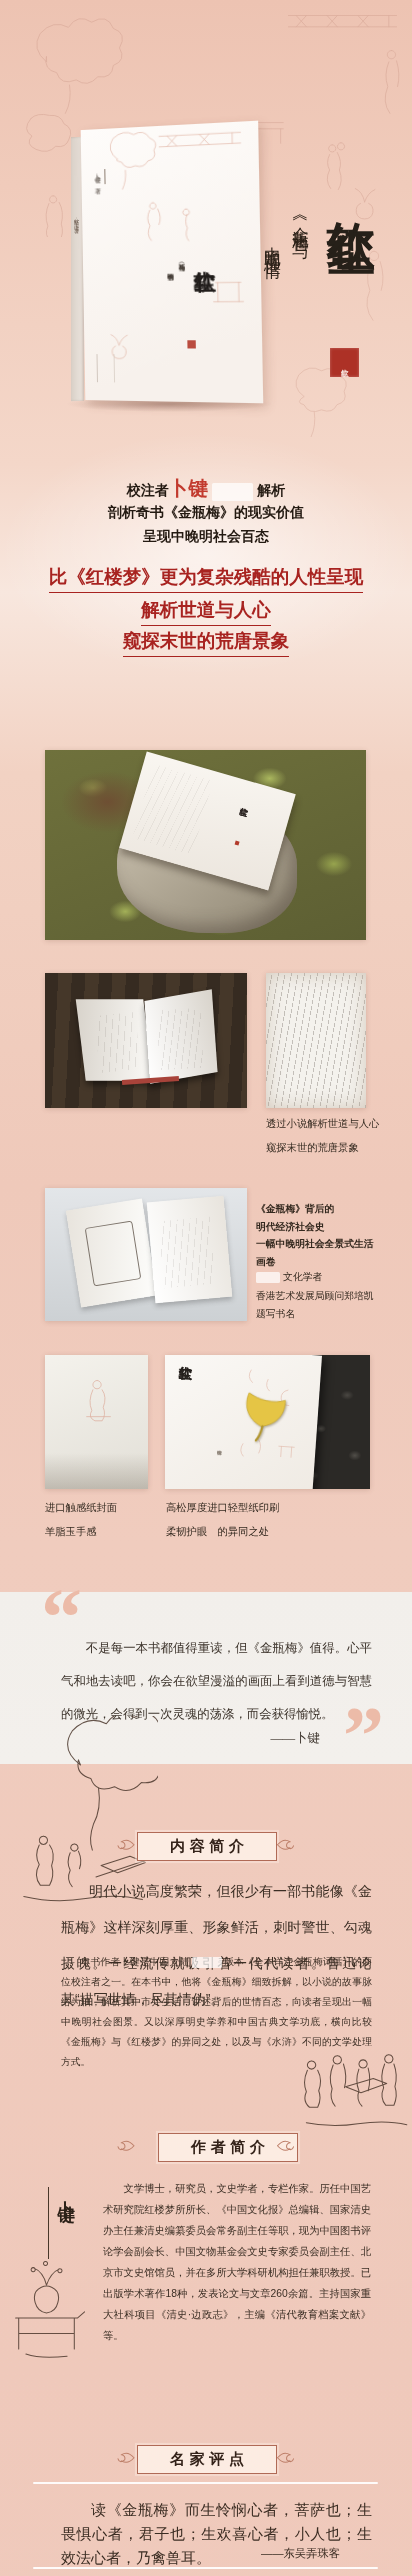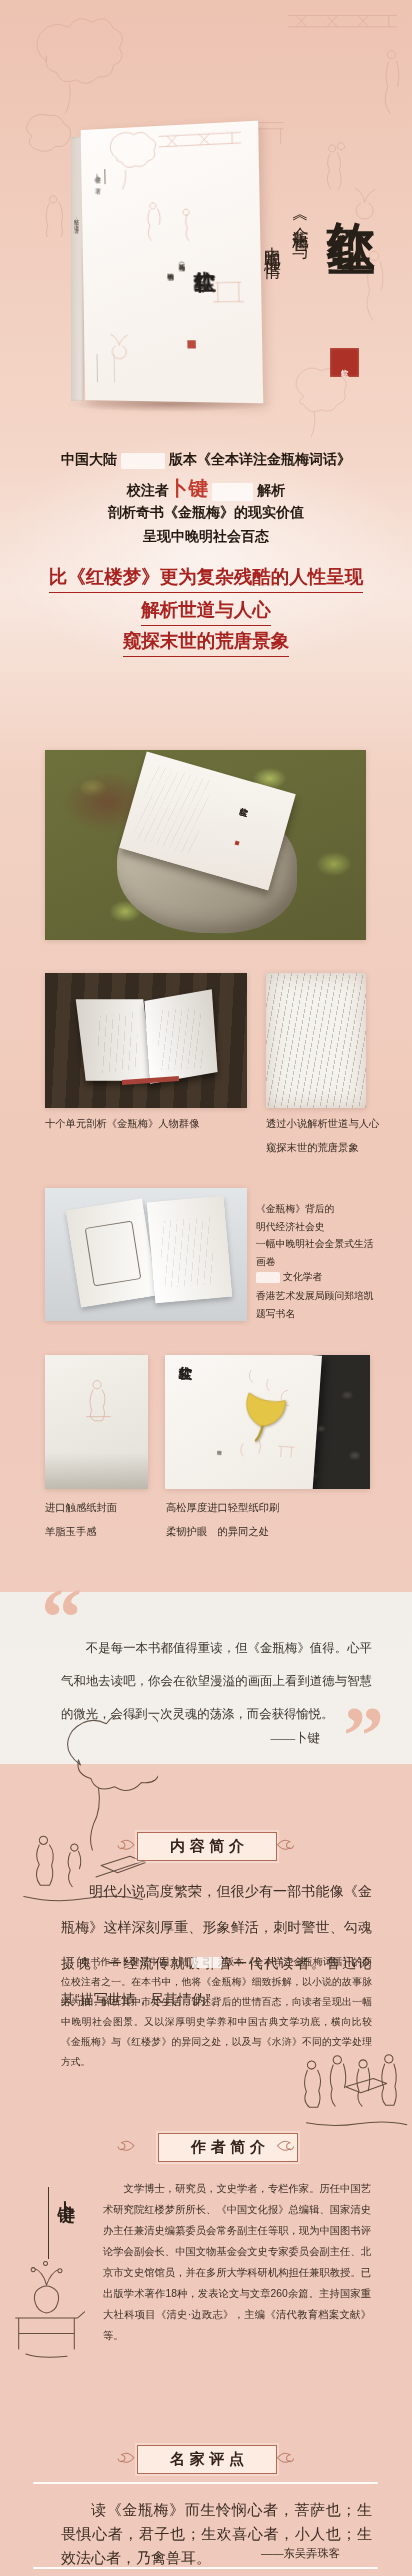--- a/index.html
+++ b/index.html
@@ -72,23 +72,20 @@
   </div>
 
   <div class="abs vrt serif" style="left:327px;top:183px;font-size:48px;font-weight:bold;color:#262019;line-height:1.0;letter-spacing:3.1px;">软红尘</div>
   <div class="abs vrt serif" style="left:289px;top:209px;font-size:16.5px;color:#2c2118;letter-spacing:4.1px;">《金瓶梅》与</div>
   <div class="abs vrt serif" style="left:261px;top:233px;font-size:16.5px;color:#2c2118;letter-spacing:4.1px;">中晚明世情</div>
   <div class="abs" style="left:330px;top:348px;width:29px;height:29px;background:#ad3126;box-shadow:inset 0 0 3.1px rgba(255,255,255,.3);display:flex;align-items:center;justify-content:center;">
     <span class="vrt serif" style="font-size:7.7px;color:rgba(255,245,240,.95);line-height:1;">软红尘</span>
   </div>
 
   <div class="abs" style="left:0;top:433px;width:412px;height:242px;background:radial-gradient(closest-side,rgba(255,255,255,.55),rgba(255,255,255,0));"></div>
-  <div class="abs ctr serif claim" style="top:451px;font-size:14px;">
-    <span>中国大陆</span><span class="gap" style="width:44px;height:15.5px;margin:0 4.1px;"></span><span>版本《全本详注金瓶梅词话》</span>
-  </div>
   <div class="abs ctr serif claim" style="top:475px;font-size:14px;">
     <span>校注者</span><span style="font-size:19.6px;color:#c23a2e;">卜键</span><span class="gap" style="width:41px;height:17.5px;margin:0 4.1px;"></span><span>解析</span>
   </div>
   <div class="abs ctr serif claim" style="top:504px;font-size:14px;">剖析奇书《金瓶梅》的现实价值</div>
   <div class="abs ctr serif claim" style="top:528px;font-size:14px;">呈现中晚明社会百态</div>
   <div class="abs ctr serif slogan" style="top:597px;font-size:18.5px;"><span>解析世道与人心</span></div>
   <div class="abs ctr serif slogan" style="top:564px;font-size:18.5px;"><span>比《红楼梦》更为复杂残酷的人性呈现</span></div>
   <div class="abs ctr serif slogan" style="top:628px;font-size:18.5px;"><span>窥探末世的荒唐景象</span></div>
 
   <div class="abs photo" style="left:45px;top:750px;width:321px;height:190px;overflow:hidden;background:
@@ -110,34 +107,33 @@
   <div class="abs photo" style="left:45px;top:973px;width:202px;height:135px;overflow:hidden;background:repeating-linear-gradient(93deg,#362b21 0 13.4px,#453729 13.4px 27px);">
     <div class="abs" style="left:36px;top:26px;width:67px;height:82px;background:linear-gradient(100deg,#d8d3cb,#fbfaf7);transform:rotate(-7deg) skewY(7deg);box-shadow:0 4.1px 6.2px rgba(0,0,0,.45);"></div>
     <div class="abs" style="left:102px;top:21.6px;width:68px;height:83px;background:linear-gradient(260deg,#d8d3cb,#ffffff);transform:rotate(-4deg) skewY(-6deg);box-shadow:0 4.1px 6.2px rgba(0,0,0,.45);"></div>
     <div class="abs page-lines" style="left:52px;top:41px;width:41px;height:57px;opacity:.4;transform:rotate(-6deg);"></div>
     <div class="abs page-lines" style="left:113px;top:36px;width:44px;height:60px;opacity:.4;transform:rotate(-3deg);"></div>
     <div class="abs" style="left:77px;top:105px;width:57px;height:5.2px;background:#a8433a;transform:rotate(-4deg);"></div>
   </div>
   <div class="abs photo page-lines" style="left:266px;top:973px;width:100px;height:135px;background-color:#f4f2ed;box-shadow:inset 0 0 20.6px rgba(180,160,140,.5),0 1px 5.2px rgba(90,50,35,.18);"></div>
 
   <div class="abs cap" style="left:45px;top:1112px;width:206px;">
-    <div>十个单元剖析《金瓶梅》人物群像</div>
   </div>
   <div class="abs cap" style="left:266px;top:1112px;width:134px;">
     <div>透过小说解析世道与人心</div>
     <div>窥探末世的荒唐景象</div>
   </div>
 
   <div class="abs photo" style="left:45px;top:1188px;width:202px;height:133px;overflow:hidden;background:linear-gradient(180deg,#e3e6e9,#cdd1d4);">
     <div class="abs" style="left:28px;top:15.5px;width:77px;height:98px;background:linear-gradient(100deg,#e8e4dd,#fdfdfb);transform:rotate(-9deg);box-shadow:0 3.1px 5.2px rgba(60,60,60,.3);"></div>
     <div class="abs" style="left:106px;top:11.3px;width:77px;height:101px;background:linear-gradient(260deg,#e8e4dd,#ffffff);transform:rotate(-5deg);box-shadow:0 3.1px 5.2px rgba(60,60,60,.3);"></div>
     <div class="abs" style="left:44px;top:36px;width:46px;height:57px;border:0.8px solid #7d746b;border-radius:3.1px;transform:rotate(-9deg);"></div>
     <div class="abs page-lines" style="left:116px;top:31px;width:52px;height:67px;opacity:.35;transform:rotate(-5deg);"></div>
   </div>
-  <div class="abs" style="left:256px;top:1200px;width:124px;font-size:9.8px;line-height:17.5px;color:#33281e;font-weight:400;">
+  <div class="abs" style="left:256px;top:1200px;width:124px;font-size:9.8px;line-height:17.5px;color:#33281e;font-weight:700;">
     <div>《金瓶梅》背后的</div>
     <div>明代经济社会史</div>
     <div>一幅中晚明社会全景式生活画卷</div>
   </div>
   <div class="abs" style="left:256px;top:1268px;width:124px;font-size:9.8px;line-height:18.5px;color:#33281e;font-weight:500;">
     <div><span class="gap" style="width:24px;height:11.3px;margin-right:3.1px;"></span><span>文化学者</span></div>
     <div>香港艺术发展局顾问郑培凯</div>
     <div>题写书名</div>
   </div>
 

